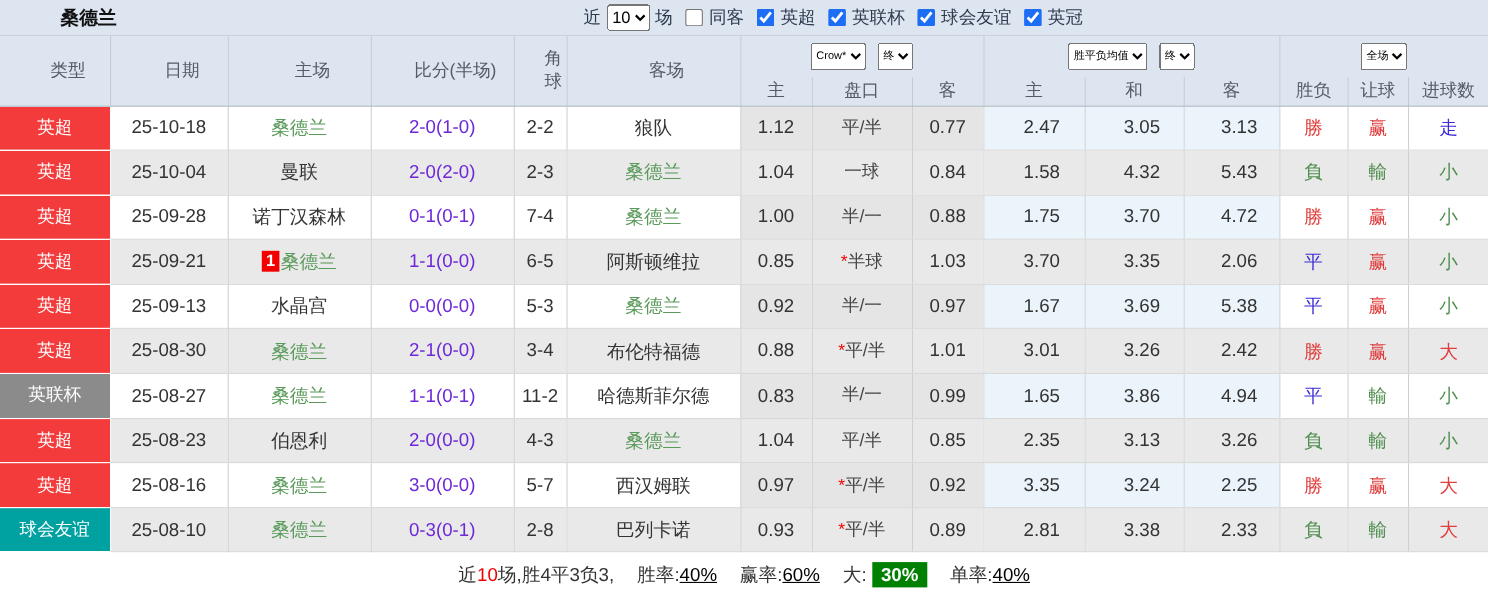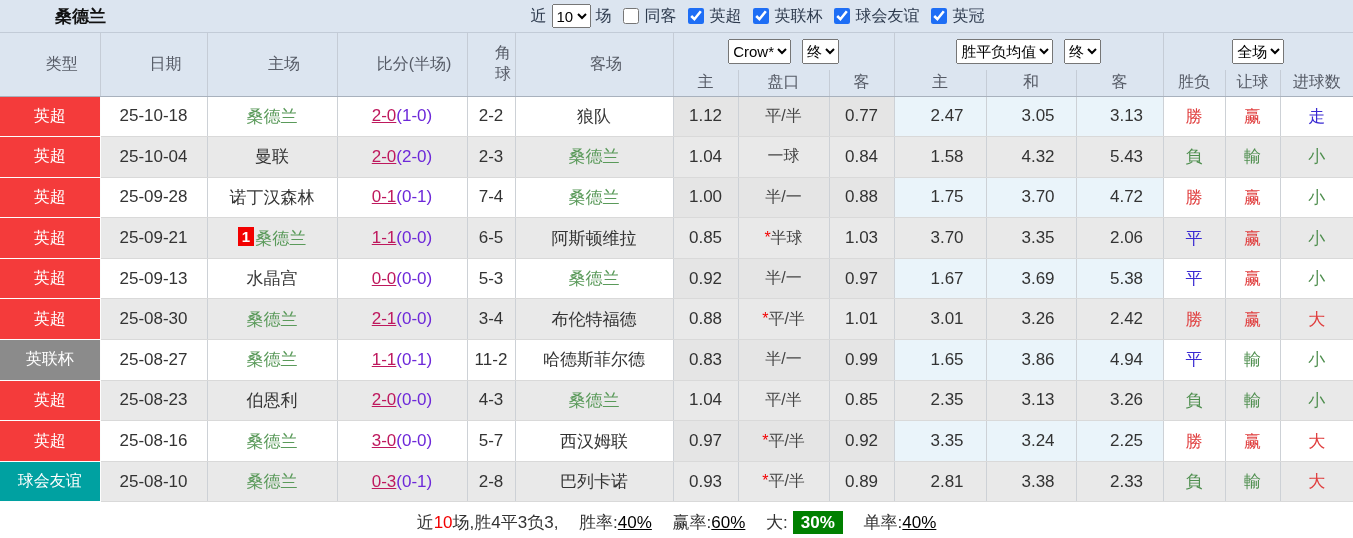--- a/index.html
+++ b/index.html
@@ -20,36 +20,36 @@
     font-size: 16px; color: #2e3b4e; white-space: nowrap;
   }
   .controls select { font-size: 15px; height: 24px; }
   .controls input[type=checkbox] { width: 16px; height: 16px; vertical-align: middle; accent-color: #1e6ef5; margin: 0 1px 0 6px; }
   .cb-label { margin-right: 0; }
   
   table { width: 1353px; table-layout: fixed; border-collapse: collapse; text-align: center; font-size: 17px; }
   thead th { background: #dce5f0; font-weight: normal; color: #565b66; }
   .hrow1 th { height: 37px; }
   .hrow1 th.grp { border-right: 1px solid #c5ccd6; }
-  .hrow1 select { font-size: 15px; height: 25px; margin: 0 3px; }
+  .hrow1 select { font-size: 10px; height: 25px; margin: 0 3px; }
   th.span2 { font-size: 16px; border-right: 1px solid #c5ccd6; border-bottom: 1px solid #a8b1bd; padding-left: 24px; }
   .hrow2 th { height: 26px; font-size: 16px; border-right: 1px solid #c5ccd6; border-bottom: 1px solid #a8b1bd; }
   .hrow2 th:last-child, .hrow1 th.grp:last-child { border-right: none; }
   tbody td {
     height: 40.6px; background: #fff; color: #333;
     border-right: 1px solid #cdd1d6; border-bottom: 1px solid #d9d9d9;
     overflow: hidden; white-space: nowrap;
   }
   tbody td:last-child { border-right: none; }
   tbody tr:nth-child(even) td { background: #e9e9e9; }
   tbody td.c-odd  { background: #e5e5e5; }
   tbody td.c-avg  { background: #eaf4fa; padding-left: 14px; }
   td.c-type { color: #fff; font-size: 16px; border-bottom: 1px solid #fdfdfd; border-right: 1px solid #fdfdfd; }
   .team { color: #5a9a5a; }
-  .score-main { color: #be185d; text-decoration: underline; }
+  .score-main { color: #6d28d9; }
   .score-half { color: #6d28d9; }
   .c-pan { color: #444; font-size: 16px; }
   .star { color: #f20000; }
   .num-badge {
     display: inline-block; background: #f20000; color: #fff; font-weight: bold;
     font-size: 15px; line-height: 19px; padding: 0 4px; margin-right: 1px; vertical-align: 2px;
   }
   .res-red   { color: #e03e3e; }
   .res-green { color: #4e8e4e; }
   .res-blue  { color: #3a2ad2; }

